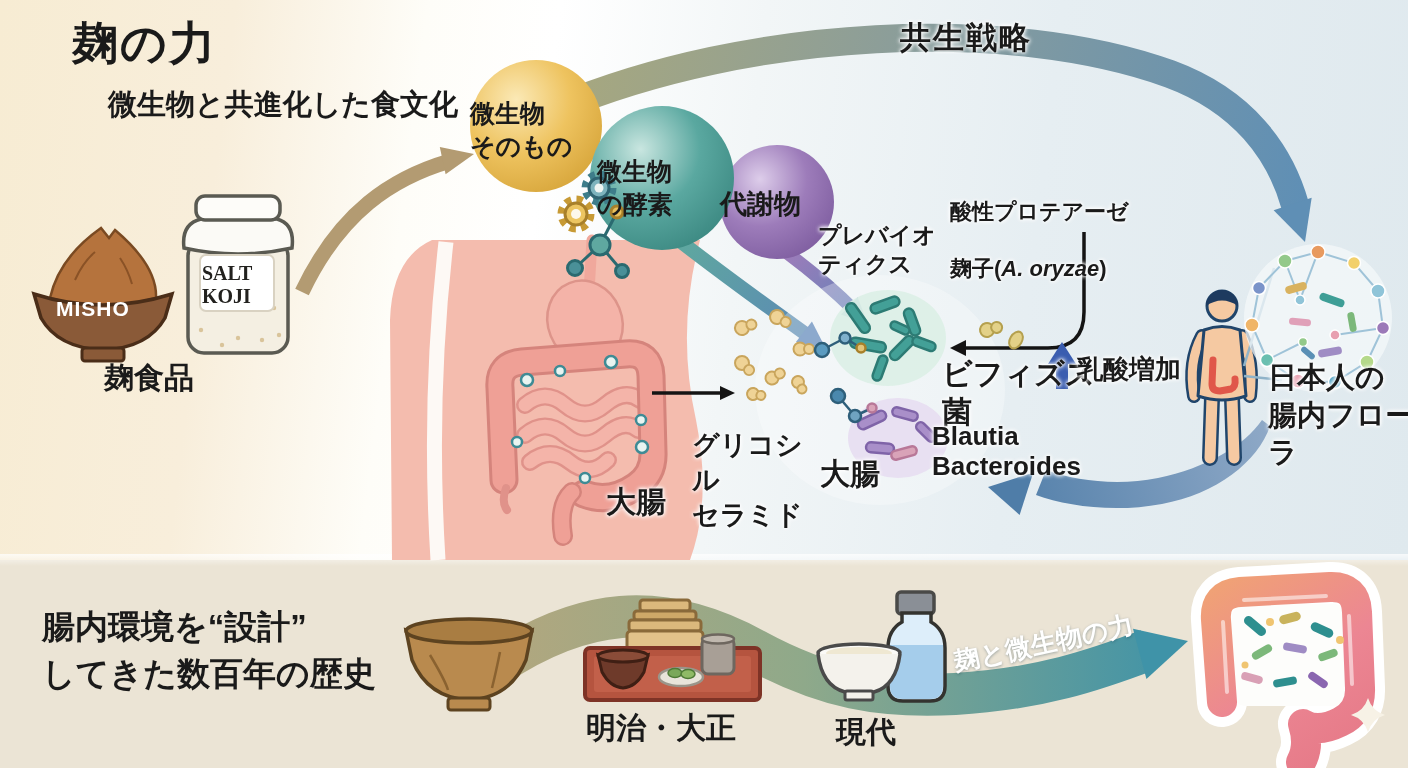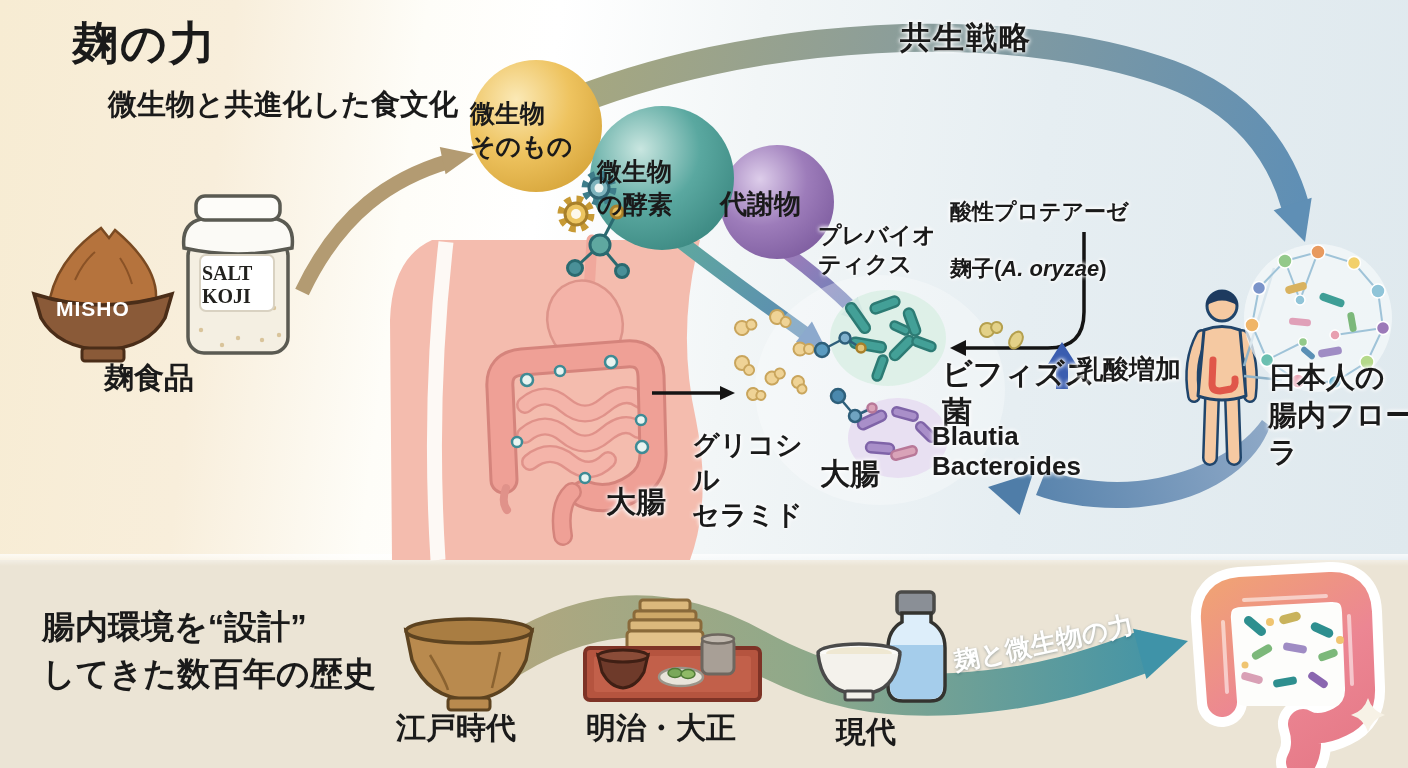--- a/index.html
+++ b/index.html
@@ -452,17 +452,16 @@
   <div class="lbl colon-center halo">大腸</div>
   <div class="lbl bifidus halo">ビフィズス菌</div>
   <div class="lbl lactic halo">乳酸増加</div>
   <div class="lbl blautia halo">Blautia
 Bacteroides</div>
   <div class="lbl flora ctr halo">日本人の
 腸内フローラ</div>
 
   <div class="lbl hist-title">腸内環境を“設計”
 してきた数百年の歴史</div>
-  <div class="lbl era0 ctr">江戸時代</div>
   <div class="lbl era1 ctr">明治・大正</div>
   <div class="lbl era2 ctr">現代</div>
   <div class="lbl arrow-lbl">麹と微生物の力</div>
 </div>
 
 </body></html>

